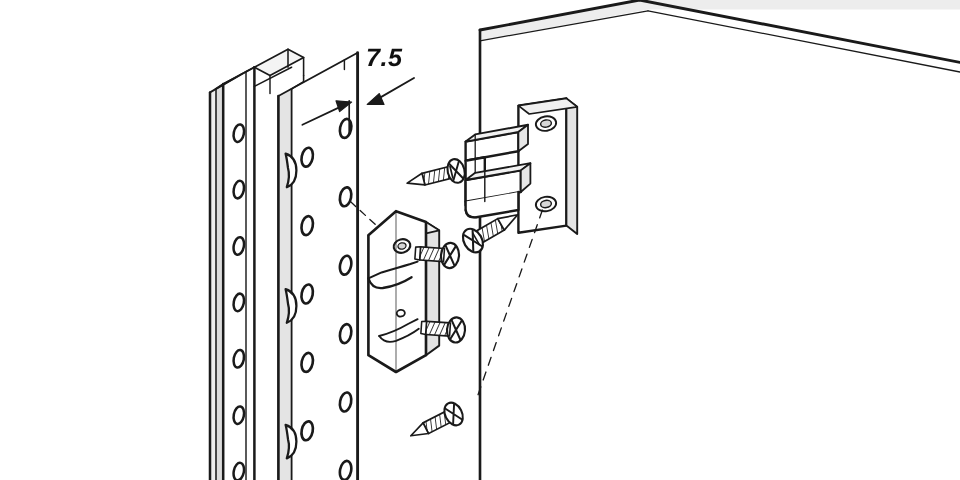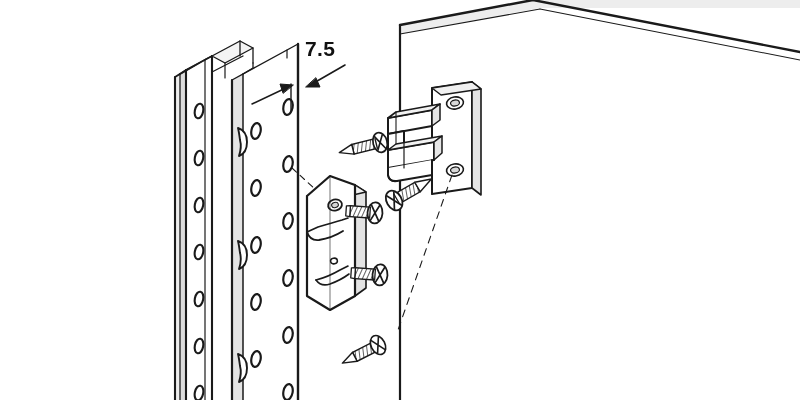--- a/index.html
+++ b/index.html
@@ -250,15 +250,15 @@
       </g>
 
       <g>
         <path d="M345,65 L312,84" fill="none" stroke="#1a1a1a" stroke-width="1.6"></path>
         <polygon points="306,87 320,87 316,78" fill="#1a1a1a" stroke="#1a1a1a" stroke-width="1"></polygon>
       </g>
 
     </g>
   </svg>
 
-  <div class="dim-label" style="left:305px; top:38px;">7.5</div>
+  <div class="dim-label" style="left:305px; top:38px;font-style:italic;">7.5</div>
 
 </div>
 
 </body></html>

